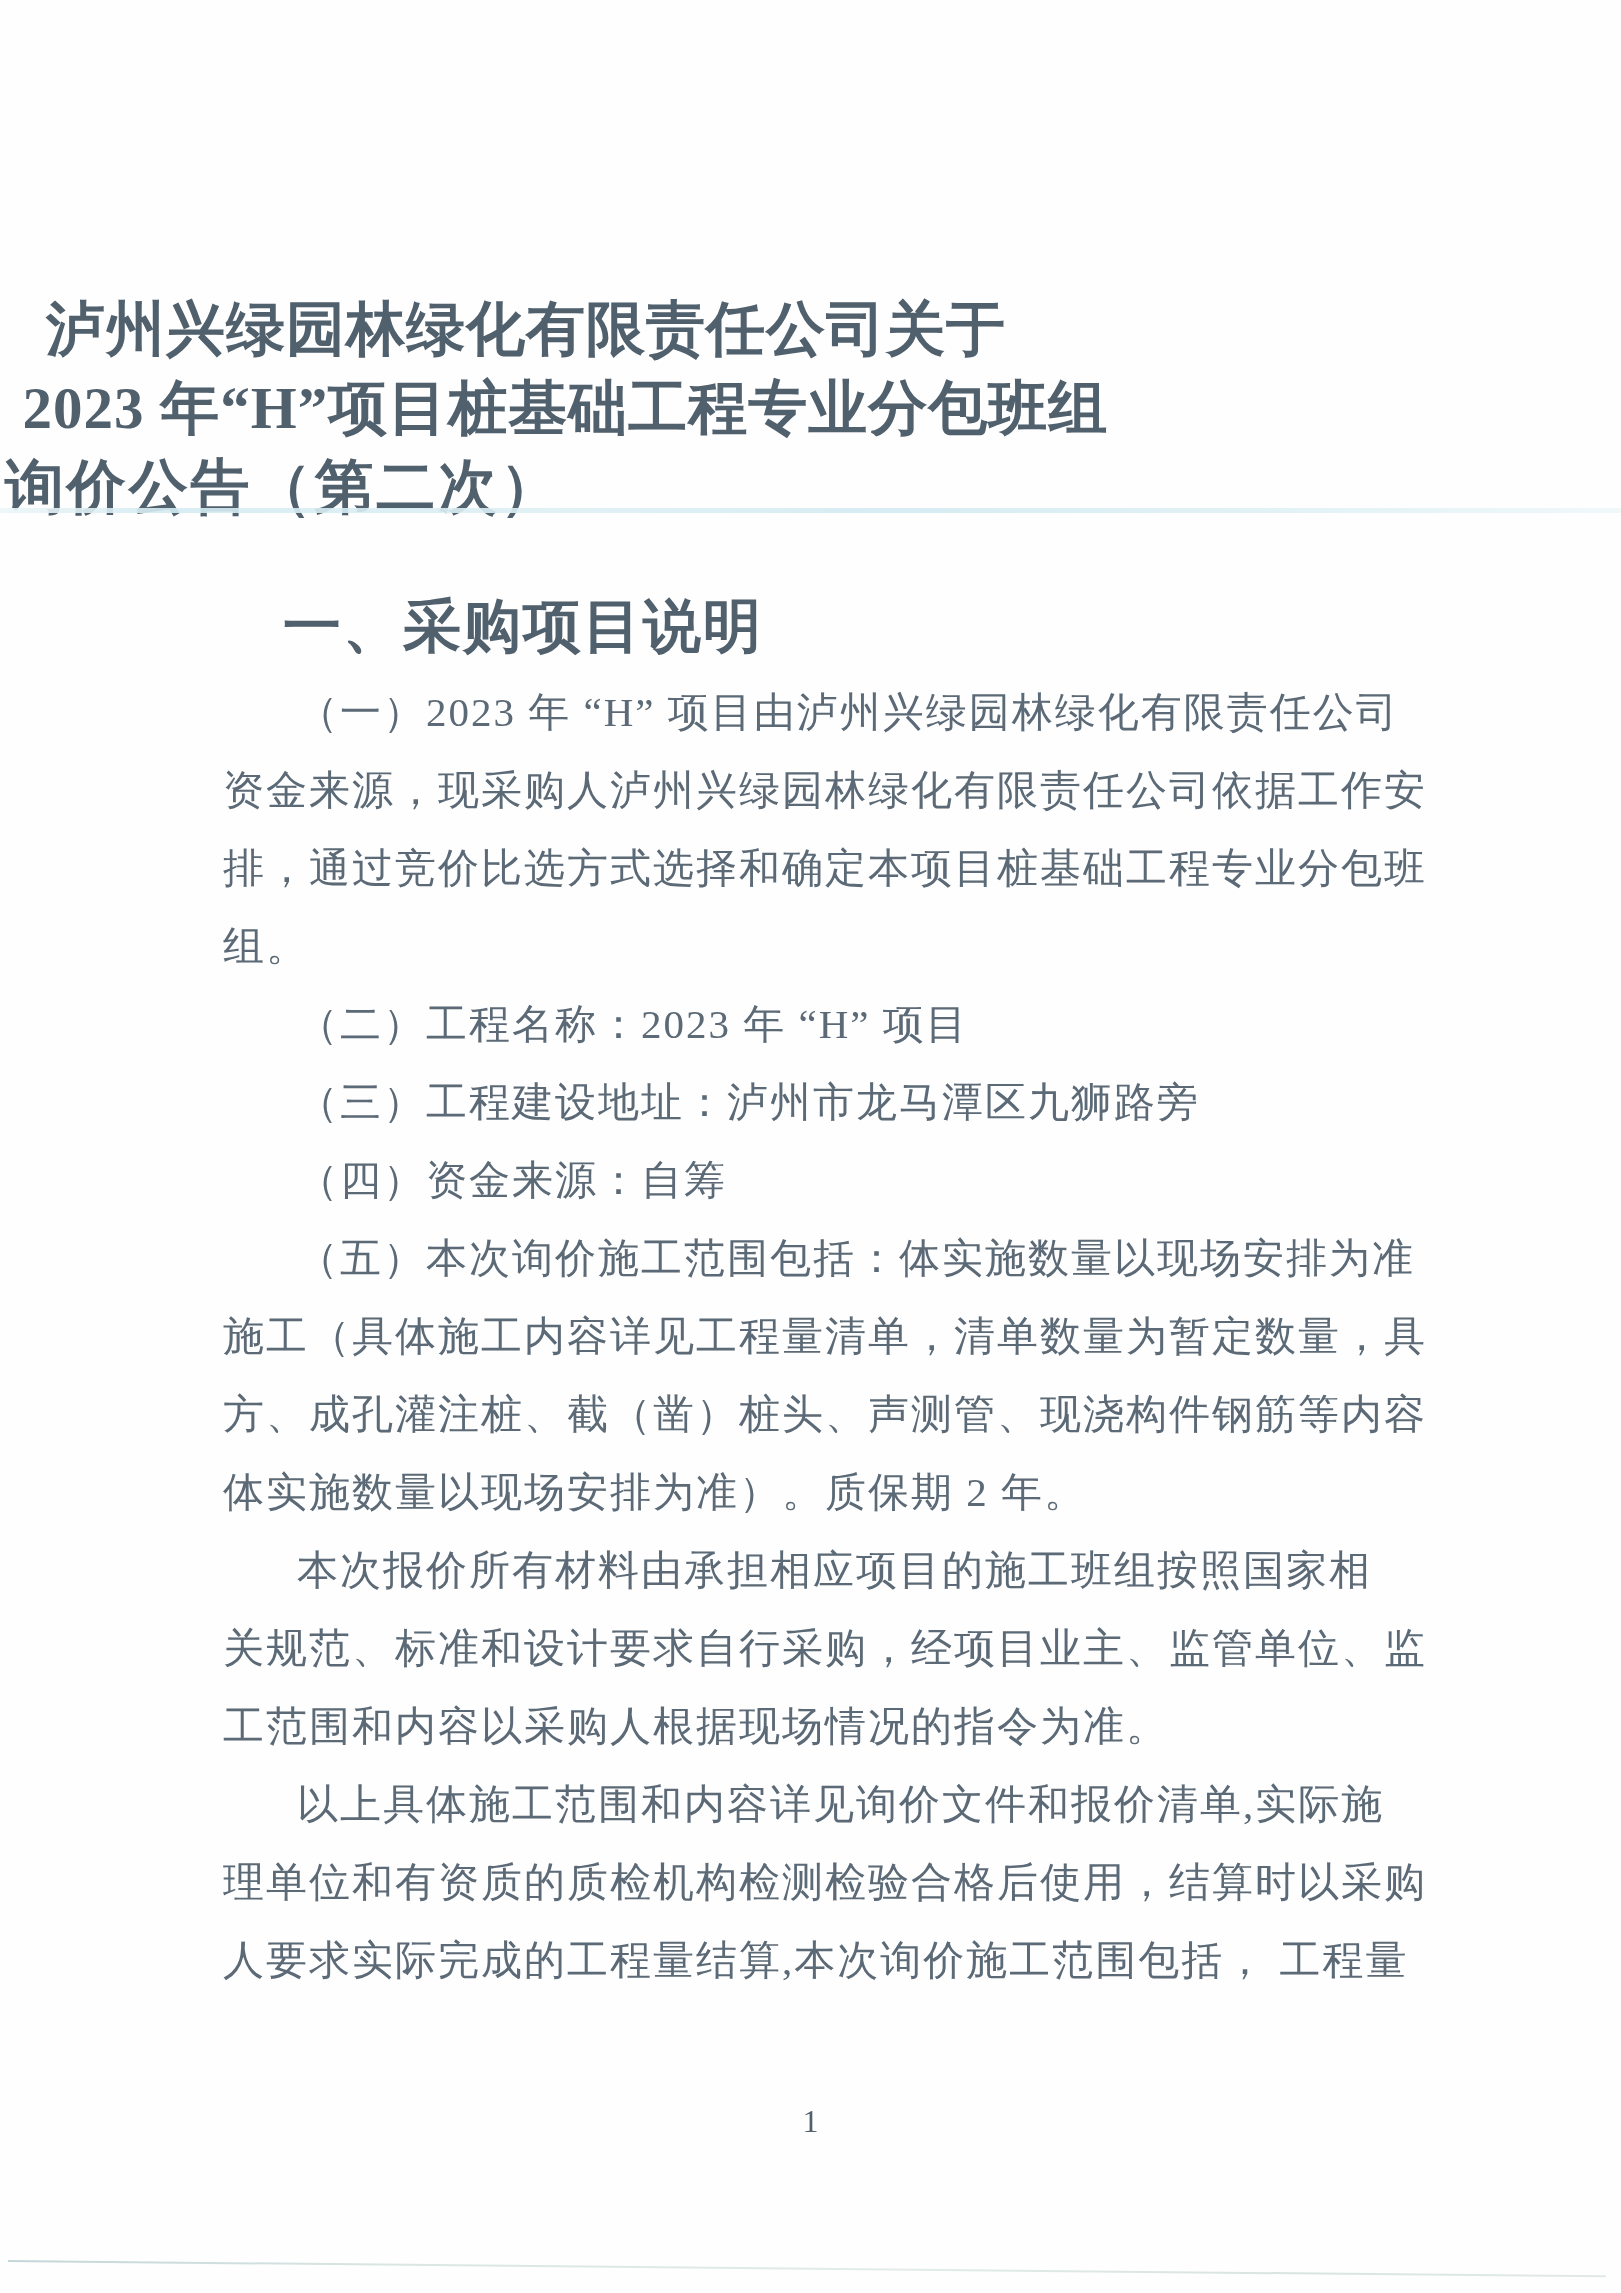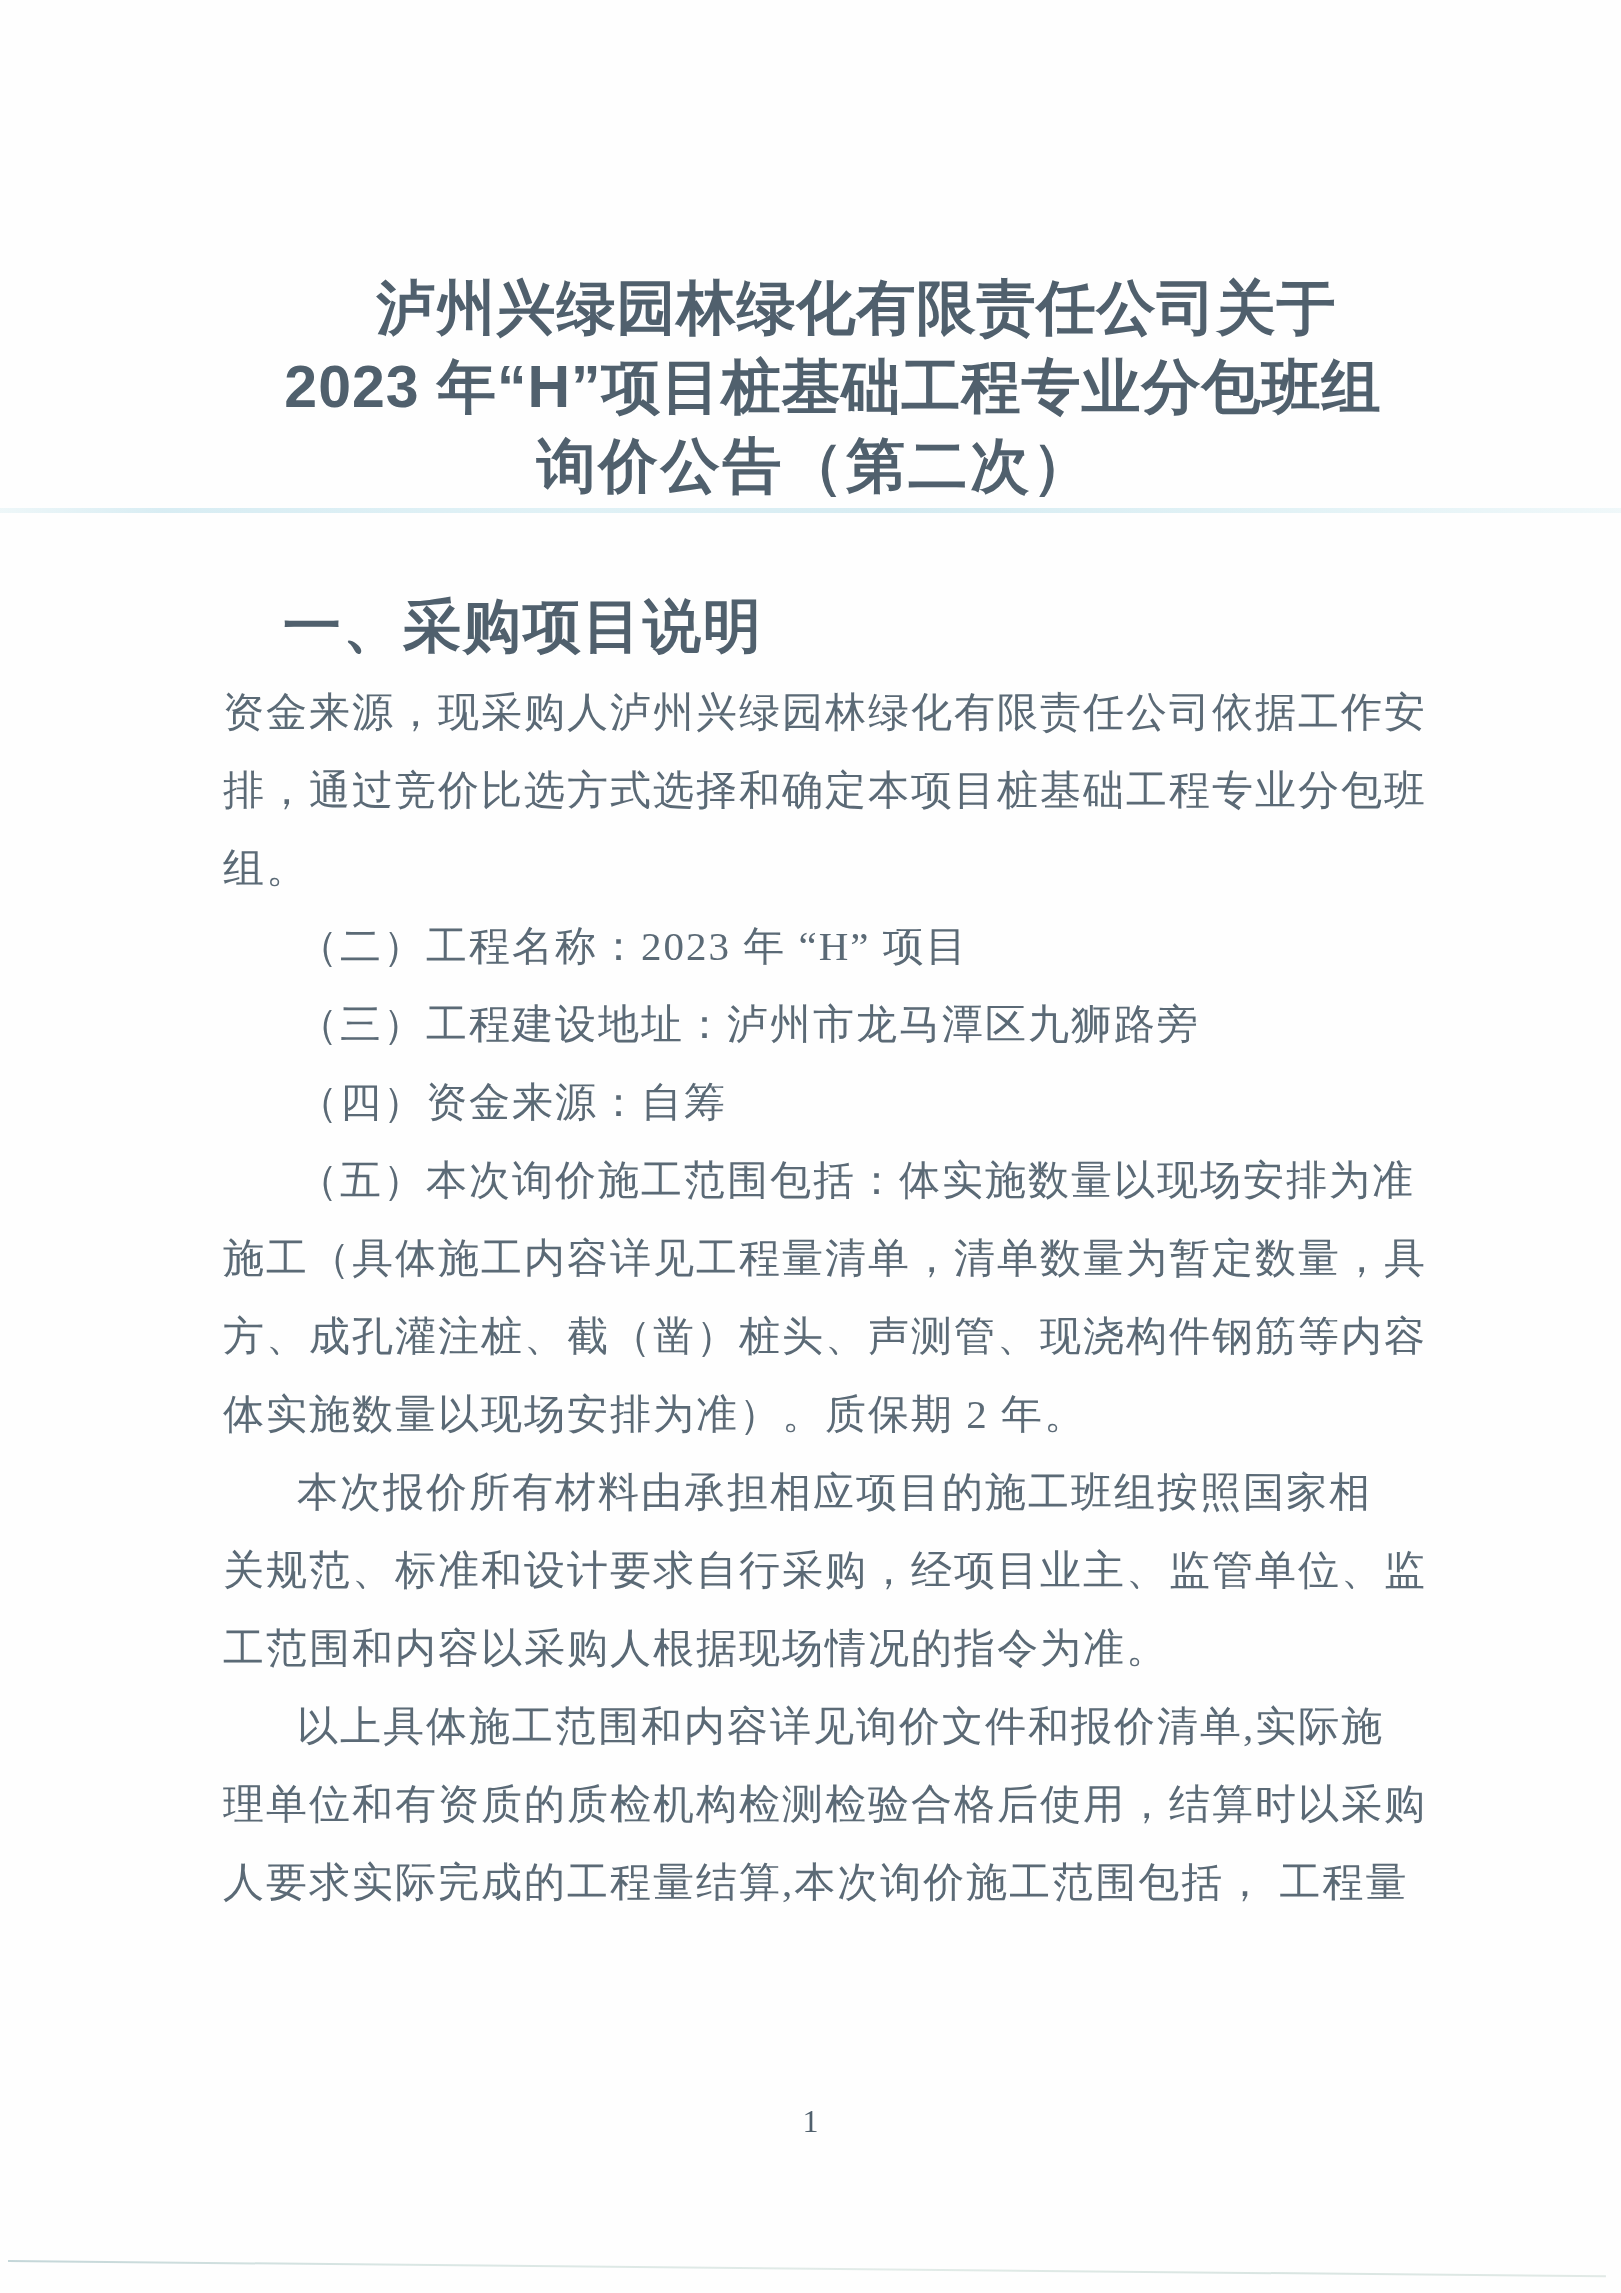--- a/index.html
+++ b/index.html
@@ -10,23 +10,23 @@
   }
   .page {
     position: relative;
     width: 1621px; height: 2294px;
     background: var(--paper, #fefefe);
     overflow: hidden;
   }
   
   .title-block {
     position: absolute;
-    top: 269px; left: 0; width: 1621px;
-    text-align: center;
-    font-family: Liberation Sans, sans-serif;
+    top: 290px; left: 0; width: 1621px;
+    text-align: left;
+    font-family: Liberation Serif, serif;
     font-weight: 700;
     font-size: 59px;
     line-height: 79px;
     letter-spacing: 1px;
     color: var(--title-ink, #50606d);
     white-space: nowrap;
   }
   .title-line-1 { transform: translateX(46px); }
   .title-line-2 { transform: translateX(22.5px); }
   .title-line-3 { transform: translateX(4.9px);  letter-spacing: 2.9px; }
@@ -94,20 +94,21 @@
     <div class="title-line title-line-1">泸州兴绿园林绿化有限责任公司关于</div>
     <div class="title-line title-line-2">2023 年“H”项目桩基础工程专业分包班组</div>
     <div class="title-line title-line-3">询价公告（第二次）</div>
   </header>
 
   <div class="title-divider"></div>
 
   <h2 class="section-heading">一、采购项目说明</h2>
 
   <main class="body-text" id="body-lines">
+      <div class="body-line indent">（一）2023 年 “H” 项目由泸州兴绿园林绿化有限责任公司</div>
       <div class="body-line">资金来源，现采购人泸州兴绿园林绿化有限责任公司依据工作安</div>
       <div class="body-line">排，通过竞价比选方式选择和确定本项目桩基础工程专业分包班</div>
       <div class="body-line">组。</div>
       <div class="body-line indent">（二）工程名称：2023 年 “H” 项目</div>
       <div class="body-line indent">（三）工程建设地址：泸州市龙马潭区九狮路旁</div>
       <div class="body-line indent">（四）资金来源：自筹</div>
       <div class="body-line indent">（五）本次询价施工范围包括：体实施数量以现场安排为准</div>
       <div class="body-line">施工（具体施工内容详见工程量清单，清单数量为暂定数量，具</div>
       <div class="body-line">方、成孔灌注桩、截（凿）桩头、声测管、现浇构件钢筋等内容</div>
       <div class="body-line">体实施数量以现场安排为准）。质保期 2 年。</div>

